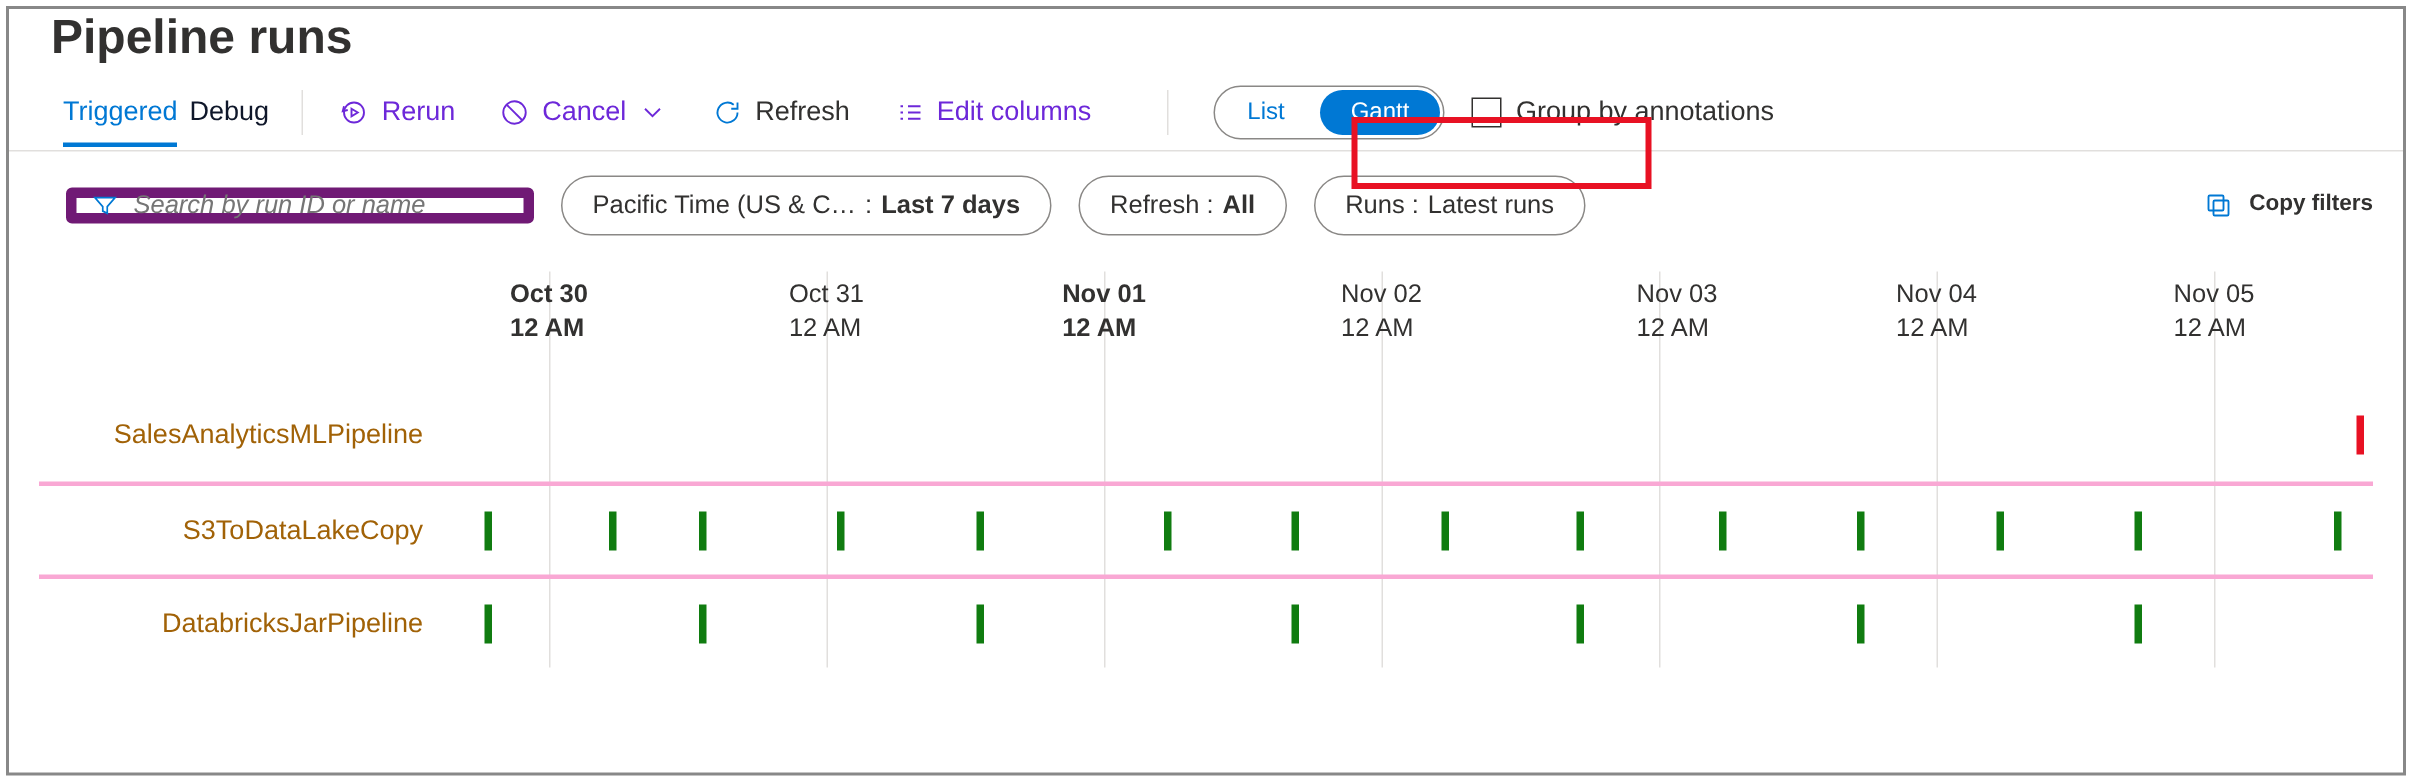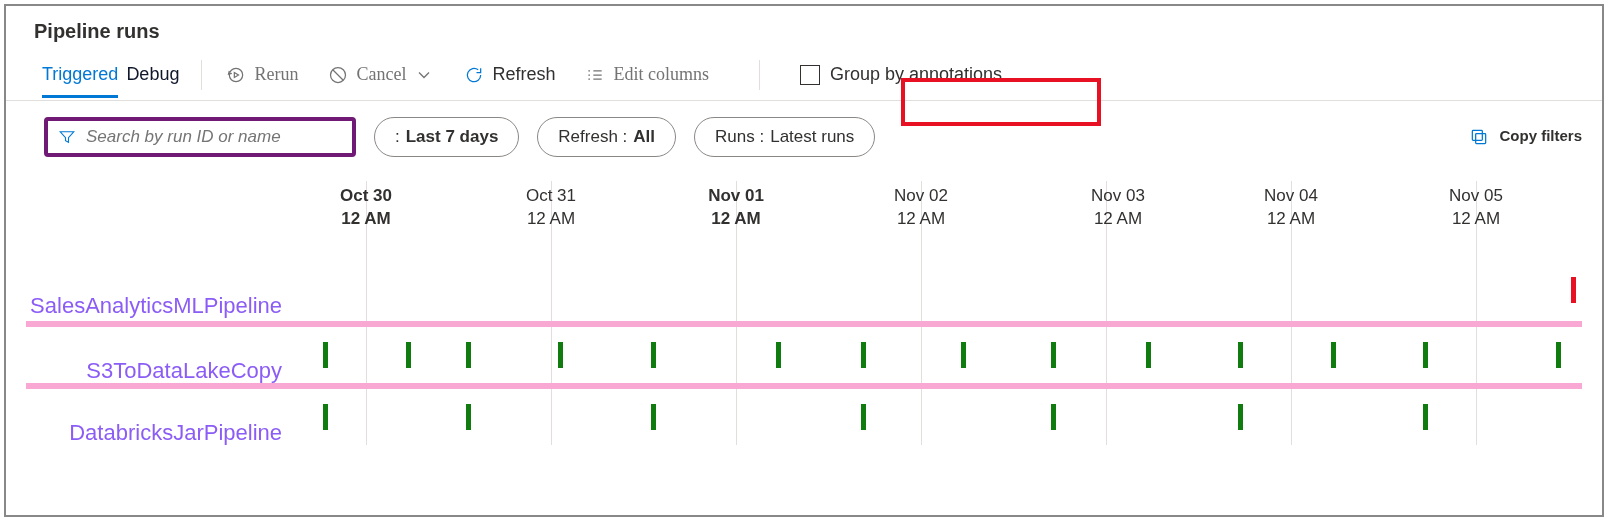--- a/index.html
+++ b/index.html
@@ -9,24 +9,24 @@
     padding: 4px;
   }
   .frame {
     border: 2px solid #888;
     width: 1600px;
     height: 513px;
     position: relative;
     overflow: hidden;
   }
   .title {
-    font-size: 20px;
+    font-size: 32px;
     font-weight: 600;
     color: #323130;
-    padding: 14px 20px 6px 28px;
+    padding: 0 20px 6px 28px;
   }
   .toolbar {
     display: flex;
     align-items: center;
     gap: 0;
     padding: 0 20px;
     border-bottom: 1px solid #e1dfdd;
     height: 52px;
   }
   .tabs { display: flex; gap: 8px; margin-left: 16px; }
@@ -49,21 +49,21 @@
     align-items: center;
     gap: 8px;
     font-size: 18px;
     color: #323130;
     background: none;
     border: none;
     cursor: pointer;
     padding: 4px 2px;
     margin-right: 26px;
   }
-  .tb-btn.disabled { color: #737373; cursor: default; font-family: Liberation Serif, serif; }
+  .tb-btn.disabled { color: #6d28d9; cursor: default; }
   .tb-btn svg { width: 20px; height: 20px; }
   .tb-btn .st { stroke: currentColor; fill: none; stroke-width: 1.5; }
   .chev-down { width:14px; height:14px; }
 
   .segmented {
     display: inline-flex;
     border: 1px solid #8a8886;
     border-radius: 999px;
     height: 36px;
     overflow: hidden;
@@ -109,23 +109,23 @@
   .filter-row {
     display: flex;
     align-items: center;
     gap: 18px;
     padding: 16px 20px 10px 38px;
     flex-wrap: nowrap;
   }
   .search-box {
     display: inline-flex;
     align-items: center;
-    border: 4px solid #701a75;
+    border: 7px solid #701a75;
     border-radius: 4px;
-    height: 40px;
+    height: 24px;
     width: 312px;
     padding: 0 10px;
     gap: 10px;
     color: #605e5c;
     font-style: italic;
     font-size: 17px;
   }
   .search-box svg { width:18px; height:18px; flex-shrink:0; }
   .search-input {
     border:none; outline:none; font-style:italic; font-size:17px;
@@ -172,46 +172,44 @@
   .time-col {
     position: absolute;
     top: 0; bottom: 0;
     border-left: 1px solid #e1dfdd;
   }
   .time-lbl {
     position:absolute;
     top: 4px;
     font-size: 17px;
     color:#323130;
-    text-align:center;
     line-height:1.35;
     transform: translateX(-50%);
     white-space:nowrap;
   }
   .time-lbl.bold { font-weight:600; }
   .gantt-rows {
     position:absolute;
     left:0; right:20px;
     top:78px;
   }
   .gantt-row {
     height: 62px;
-    border-top: 6px solid #f9a8d4;
+    border-top: 3px solid #f9a8d4;
     position: relative;
   }
   .gantt-row:first-child { border-top:none; height:62px; }
   .row-label {
     position:absolute;
     left:0; width:268px; top:50%;
     transform: translateY(-50%);
     text-align:right;
-    font-size:22px;
-    color:#8b5cf6;
+    font-size:18px;
+    color:#a16207;
     padding-right:12px;
-    margin-top:16px;
   }
   .tick {
     position:absolute;
     width:5px; height:26px;
     background:#107c10;
     top:50%; transform: translateY(-50%);
   }
   .tick.red { background:#e81123; }
 </style>
 </head>
@@ -258,36 +256,41 @@
 
     <button class="tb-btn disabled">
       <svg viewBox="0 0 24 24">
           <path class="st" d="M4 7h2M4 12h2M4 17h2M10 7h10M10 12h10M10 17h10"></path>
         </svg>
       <span>Edit columns</span>
     </button>
 
     <div class="vsep"></div>
 
+    <div class="segmented">
+      <div class="seg-item list">List</div>
+      <div class="seg-item gantt">Gantt</div>
+    </div>
 
     <label class="checkbox-wrap">
       <span class="checkbox-box"></span>
       <span>Group by annotations</span>
     </label>
   </div>
 
   <div class="filter-row">
     <div class="search-box">
       <svg viewBox="0 0 24 24">
           <path d="M3 5h18l-7 8v6l-4-2v-4z" fill="none" stroke="#0078d4" stroke-width="1.5"></path>
         </svg>
       <input class="search-input" placeholder="Search by run ID or name" style="">
     </div>
 
     <div class="pill">
+      <span>Pacific Time (US &amp; C…</span>
       <span> : </span>
       <span class="bold">Last 7 days</span>
     </div>
 
     <div class="pill">
       <span>Refresh : </span>
       <span class="bold">All</span>
     </div>
 
     <div class="pill">

